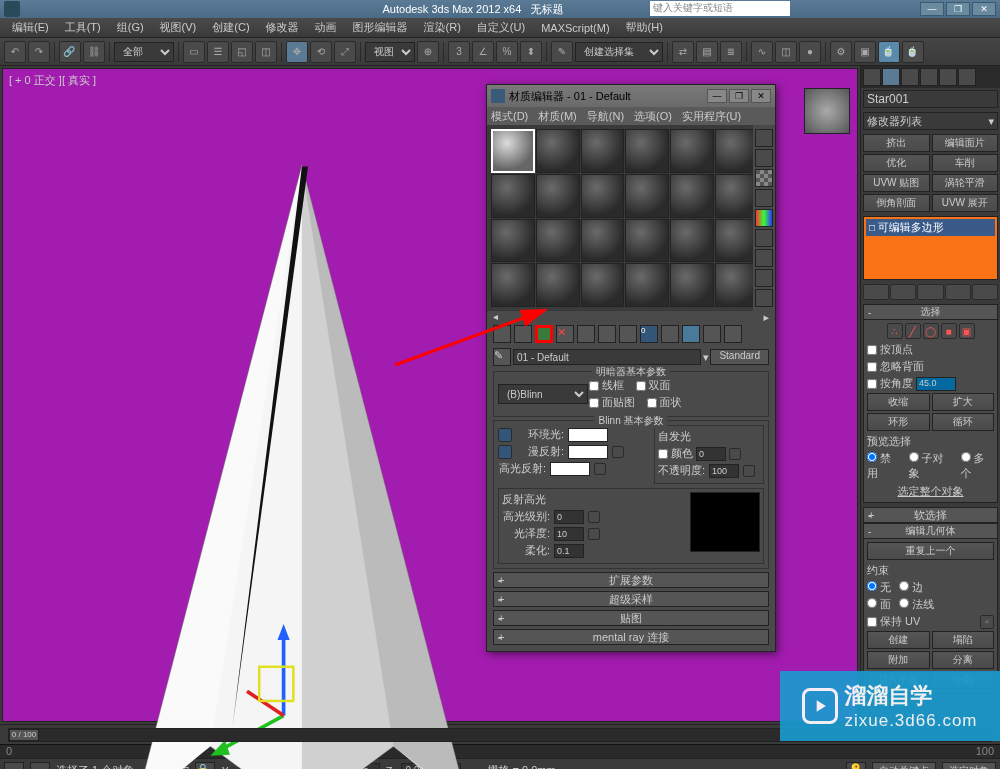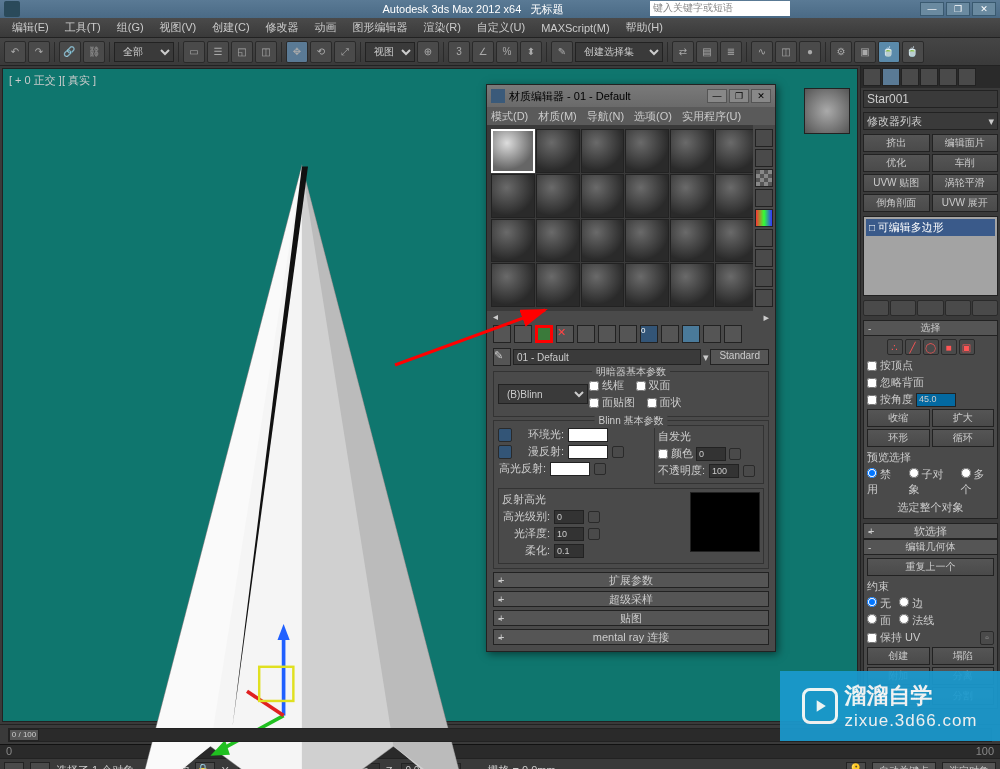--- a/index.html
+++ b/index.html
@@ -19,34 +19,34 @@
 
 
 .toolbar { height: 28px; background: linear-gradient(#454545, #3a3a3a); display: flex; align-items: center; padding: 0 4px; gap: 2px; border-bottom: 1px solid #222; }
 .tool-btn { width: 22px; height: 22px; background: #4a4a4a; border: 1px solid #2a2a2a; border-radius: 2px; display: flex; align-items: center; justify-content: center; font-size: 10px; color: #aaa; }
 .tool-btn.active { background: #5a7a95; }
 .tool-sep { width: 1px; height: 20px; background: #2a2a2a; margin: 0 2px; }
 .tool-dropdown { height: 20px; background: #3a3a3a; border: 1px solid #222; color: #ccc; padding: 0 4px; font-size: 10px; }
 
 
 .main { display: flex; height: 658px; }
-.viewport-area { flex: 1; position: relative; background: #0f766e; border: 1px solid #222; margin: 2px; }
+.viewport-area { flex: 1; position: relative; background: #a21caf; border: 1px solid #222; margin: 2px; }
 .viewport-label { position: absolute; top: 4px; left: 6px; color: #ccc; font-size: 11px; }
 .viewport-canvas { position: absolute; inset: 0; }
 
 
 .right-panel { width: 140px; background: #3a3a3a; border-left: 1px solid #222; display: flex; flex-direction: column; overflow-y: auto; }
 .right-tabs { height: 22px; display: flex; gap: 1px; padding: 2px; background: #2a2a2a; }
 .right-tab { width: 18px; height: 18px; background: #4a4a4a; border: 1px solid #222; }
 .right-tab.active { background: #5a7a95; }
 .obj-name { height: 18px; background: #3a3a3a; border: 1px solid #222; margin: 2px; padding: 0 3px; color: #ccc; font-size: 12px; display:flex; align-items:center;}
 .mod-dropdown { height: 18px; background: #3a3a3a; border: 1px solid #222; margin: 2px; padding: 0 3px; color: #ccc; font-size: 10px; display:flex; align-items:center; justify-content:space-between;}
 .btn-grid { display: grid; grid-template-columns: 1fr 1fr; gap: 2px; padding: 2px; }
 .panel-btn { height: 18px; background: linear-gradient(#555,#4a4a4a); border: 1px solid #222; color: #ccc; font-size: 10px; display: flex; align-items: center; justify-content: center; }
-.mod-list { height: 80px; background: #a3a3a3; border: 1px solid #222; margin: 2px; padding: 2px; }
+.mod-list { height: 64px; background: #f97316; border: 1px solid #222; margin: 2px; padding: 2px; }
 .mod-list-item { background: #3a5a8a; color: #fff; padding: 1px 3px; font-size: 10px; }
 .rollout-hdr { height: 16px; background: #555; border: 1px solid #222; margin: 2px 2px 0 2px; color: #ccc; font-size: 10px; display: flex; align-items: center; justify-content: center; position:relative; }
 .rollout-hdr::before { content:"-"; position:absolute; left:4px; }
 .rollout-body { background: #4a4a4a; border: 1px solid #222; border-top: none; margin: 0 2px; padding: 3px; font-size: 10px; color: #ccc; }
 .check-row { display: flex; align-items: center; gap: 3px; margin: 2px 0; font-size:10px;}
 .radio-row { display: flex; gap: 8px; margin: 2px 0; font-size:10px;}
 .spinner { height: 14px; width: 40px; background: #0369a1; border: 1px solid #222; color: #ccc; font-size: 9px; padding: 0 2px; }
 
 
 .dialog { position: absolute; left: 486px; top: 84px; width: 290px; background: #4a4a4a; border: 1px solid #222; box-shadow: 2px 2px 8px rgba(0,0,0,.5); }
@@ -263,21 +263,21 @@
         <div class="panel-btn">扩大</div>
         <div class="panel-btn">环形</div>
         <div class="panel-btn">循环</div>
       </div>
       <div style="margin-top:3px;">预览选择</div>
       <div class="radio-row">
         <label><input type="radio" checked="" style=""> <span>禁用</span></label>
         <label><input type="radio" style=""> <span>子对象</span></label>
         <label><input type="radio" style=""> <span>多个</span></label>
       </div>
-      <div style="text-align:center;margin-top:3px;">选定整个对象</div>
+      <div style="text-align:center;margin-top:3px;text-decoration:underline;">选定整个对象</div>
     </div>
 
     <div class="rollout-hdr" style="margin-top:4px">
         <span style="position:absolute;left:4px">+</span>
         <span>软选择</span>
       </div>
 
     <div class="rollout-hdr" style="margin-top:0">编辑几何体</div>
     <div class="rollout-body">
       <div class="panel-btn" style="width:100%;margin-bottom:3px">重复上一个</div>

